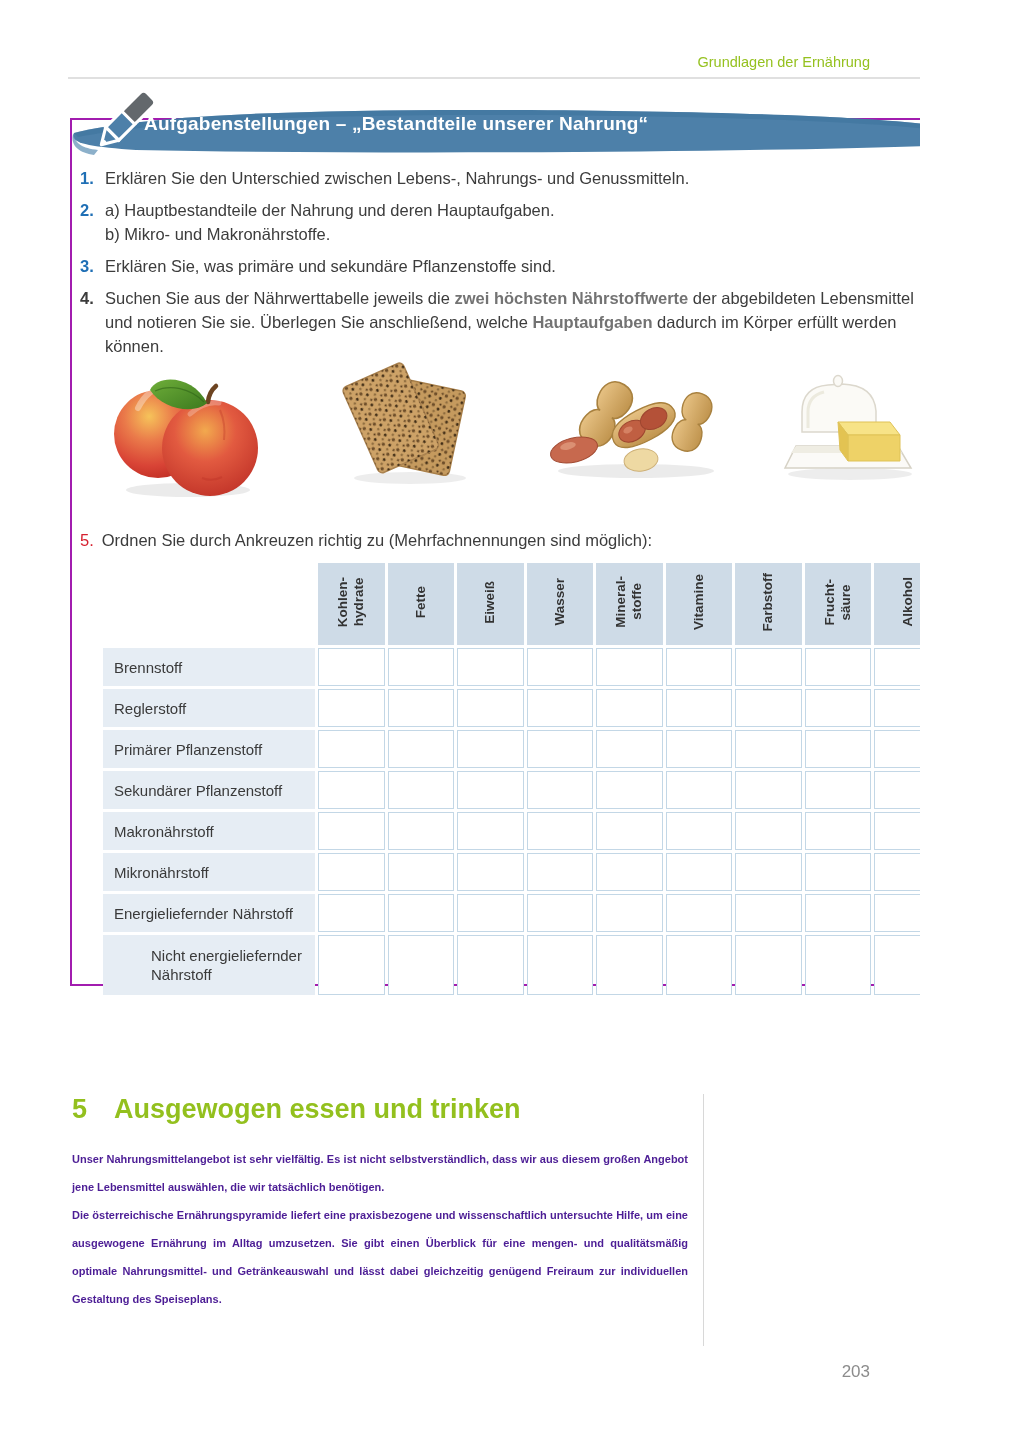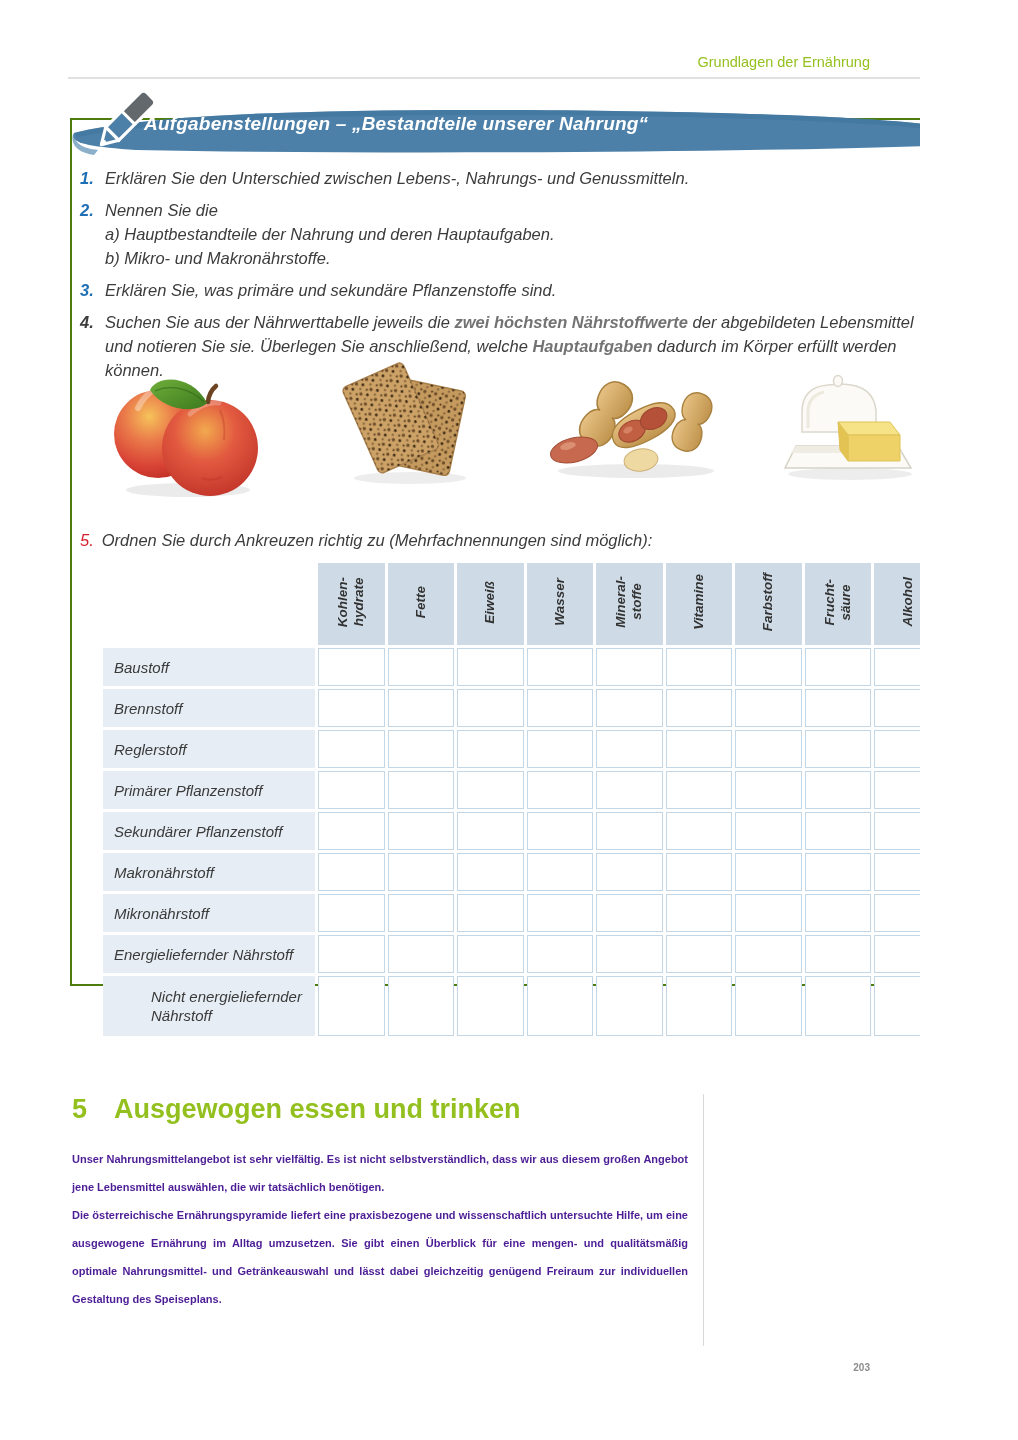--- a/index.html
+++ b/index.html
@@ -5,21 +5,21 @@
   html,body{margin:0;padding:0;background:#fff;}
   .page{position:relative;width:920px;height:1440px;background:#ffffff;overflow:hidden;
         font-family:"Liberation Sans",sans-serif;color:#3c3c3c;}
 
   
   .chapter{position:absolute;top:54px;right:50px;font-size:14.5px;color:#95c11f;}
   .header-rule{position:absolute;top:77px;left:68px;width:910px;height:2px;background:#e0e0e0;}
 
   
   .taskbox{position:absolute;top:118px;left:70px;width:874px;height:864px;
-           border:2px solid #4d7c0f;background:#fff;font-style:italic;}
+           border:2px solid #a21caf;background:#fff;}
   .banner{position:absolute;top:-22px;left:-8px;width:892px;height:58px;}
   .banner svg{position:absolute;inset:0;width:100%;height:100%;}
   .banner-title{position:absolute;left:80px;top:15px;font-size:19px;font-weight:bold;color:#ffffff;
                 letter-spacing:.2px;white-space:nowrap;}
   .pencil{position:absolute;top:-30px;left:16px;width:66px;height:70px;z-index:5;}
 
   
   .tasks{position:absolute;top:46px;left:8px;right:16px;list-style:none;margin:0;padding:0;}
   .task{display:flex;gap:8px;margin-bottom:8px;font-size:16.5px;line-height:24px;}
   .task .num{flex:none;width:17px;font-weight:bold;}
@@ -56,21 +56,21 @@
 
   
   .section-head{position:absolute;top:1094px;left:72px;display:flex;gap:27px;
                 color:#93c01e;font-size:27px;font-weight:bold;}
   .body-par{position:absolute;left:72px;width:616px;margin:0;font-size:11px;line-height:28px;
             text-align:justify;color:#4c1d95;font-weight:bold;}
   .p1{top:1145px;}
   .p2{top:1201px;}
   .col-rule{position:absolute;left:703px;top:1094px;width:1px;height:252px;background:#d8d8d8;}
   .green-tab{position:absolute;left:993px;top:992px;width:25px;height:180px;background:#8cc021;}
-  .page-number{position:absolute;top:1362px;right:50px;font-size:10px;font-weight:bold;color:#8c8c8c;}
+  .page-number{position:absolute;top:1362px;right:50px;font-size:17px;font-weight:normal;color:#8c8c8c;}
 </style>
 </head>
 <body>
 
 <div class="page">
 
   <span class="chapter">Grundlagen der Ernährung</span>
   <div class="header-rule"></div>
 
   <div class="taskbox">
@@ -94,21 +94,20 @@
     </svg>
 
     <ol class="tasks">
       <li class="task">
         <span class="num num-blue">1.</span>
         <span class="ttext">Erklären Sie den Unterschied zwischen Lebens-, Nahrungs- und Genussmitteln.</span>
       </li>
       <li class="task">
         <span class="num num-blue">2.</span>
         <span class="ttext">
-          <div>Nennen Sie die</div>
           <div>a) Hauptbestandteile der Nahrung und deren Hauptaufgaben.</div>
           <div>b) Mikro- und Makronährstoffe.</div>
         </span>
       </li>
       <li class="task">
         <span class="num num-blue">3.</span>
         <span class="ttext">Erklären Sie, was primäre und sekundäre Pflanzenstoffe sind.</span>
       </li>
       <li class="task">
         <span class="num num-dark">4.</span>
@@ -230,32 +229,20 @@
           <th class="rot"><span class="rot-label">Wasser</span></th>
           <th class="rot"><span class="rot-label">Mineral-
 stoffe</span></th>
           <th class="rot"><span class="rot-label">Vitamine</span></th>
           <th class="rot"><span class="rot-label">Farbstoff</span></th>
           <th class="rot"><span class="rot-label">Frucht-
 säure</span></th>
           <th class="rot"><span class="rot-label">Alkohol</span></th>
         </tr>
         <tr>
-              <td class="label">Baustoff</td>
-              <td class="cell"></td>
-              <td class="cell"></td>
-              <td class="cell"></td>
-              <td class="cell"></td>
-              <td class="cell"></td>
-              <td class="cell"></td>
-              <td class="cell"></td>
-              <td class="cell"></td>
-              <td class="cell"></td>
-            </tr>
-        <tr>
               <td class="label">Brennstoff</td>
               <td class="cell"></td>
               <td class="cell"></td>
               <td class="cell"></td>
               <td class="cell"></td>
               <td class="cell"></td>
               <td class="cell"></td>
               <td class="cell"></td>
               <td class="cell"></td>
               <td class="cell"></td>

